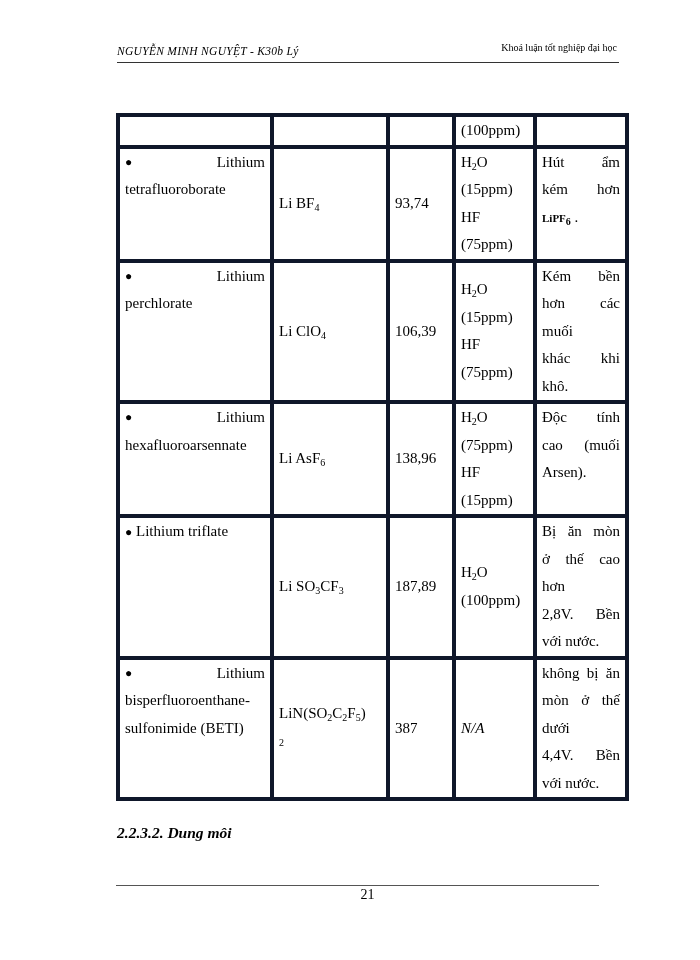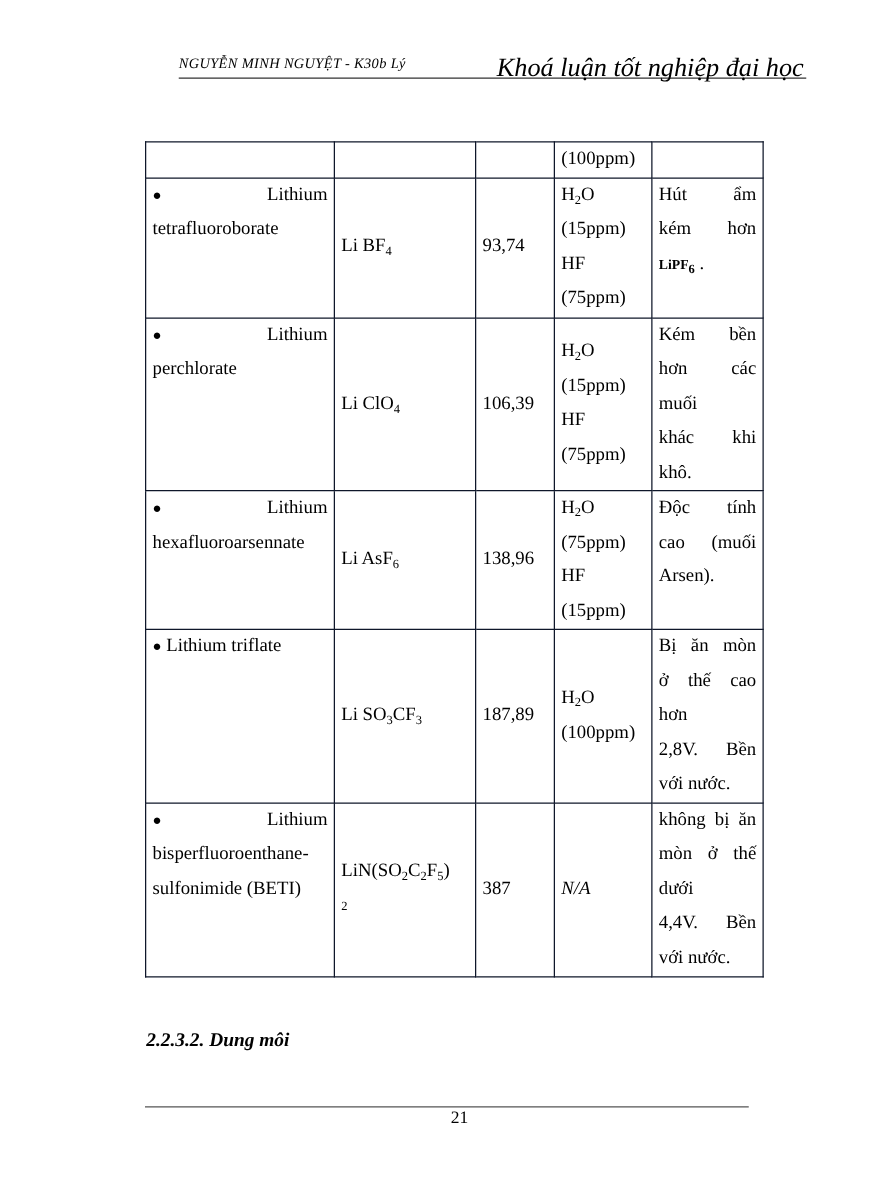--- a/index.html
+++ b/index.html
@@ -1,23 +1,23 @@
 <!DOCTYPE html>
 <html><head>
 <meta charset="utf-8">
 <style>
   html, body { margin:0; padding:0; background:#fff; }
   body { width:700px; height:960px; position:relative; overflow:hidden;
          font-family:"Liberation Serif","DejaVu Serif",serif; color:#000; }
   .header { position:absolute; left:117px; top:42px; width:502px; height:20px;
-            border-bottom:1px solid #333;margin-left:26px; }
+            border-bottom:1px solid #333; }
   .header .left { position:absolute; left:0; top:3px; font-style:italic; font-size:11.5px; letter-spacing:0.3px; }
-  .header .right { position:absolute; right:2px; top:0; font-style:italic; font-size:21px; }
+  .header .right { position:absolute; right:2px; top:0; font-size:10px; }
   table.doc { position:absolute; left:116px; top:113px; border-collapse:collapse; font-size:15px; }
-  table.doc td { border:1px solid #0f172a; padding:0 5px; vertical-align:middle; line-height:27.5px; }
+  table.doc td { border:4px solid #0f172a; padding:0 5px; vertical-align:middle; line-height:27.5px; }
   table.doc td.c1 { width:140px; vertical-align:top; }
   table.doc td.c2 { width:102px; }
   table.doc td.c3 { width:52px;margin-left:32px; }
   table.doc td.c4 { width:67px; vertical-align:top; }
   table.doc td.c5 { width:78px; vertical-align:top; text-align:justify; }
   .j { display:flex; justify-content:space-between; }
   .bullet { font-size:12px; }
   sub { font-size:10px; vertical-align:-3px; line-height:0; }
   .smallb { font-weight:bold; font-size:11px; }
   .section { position:absolute; left:117px; top:806px; font-weight:bold; font-style:italic; font-size:15.5px;margin-top:18px; }

